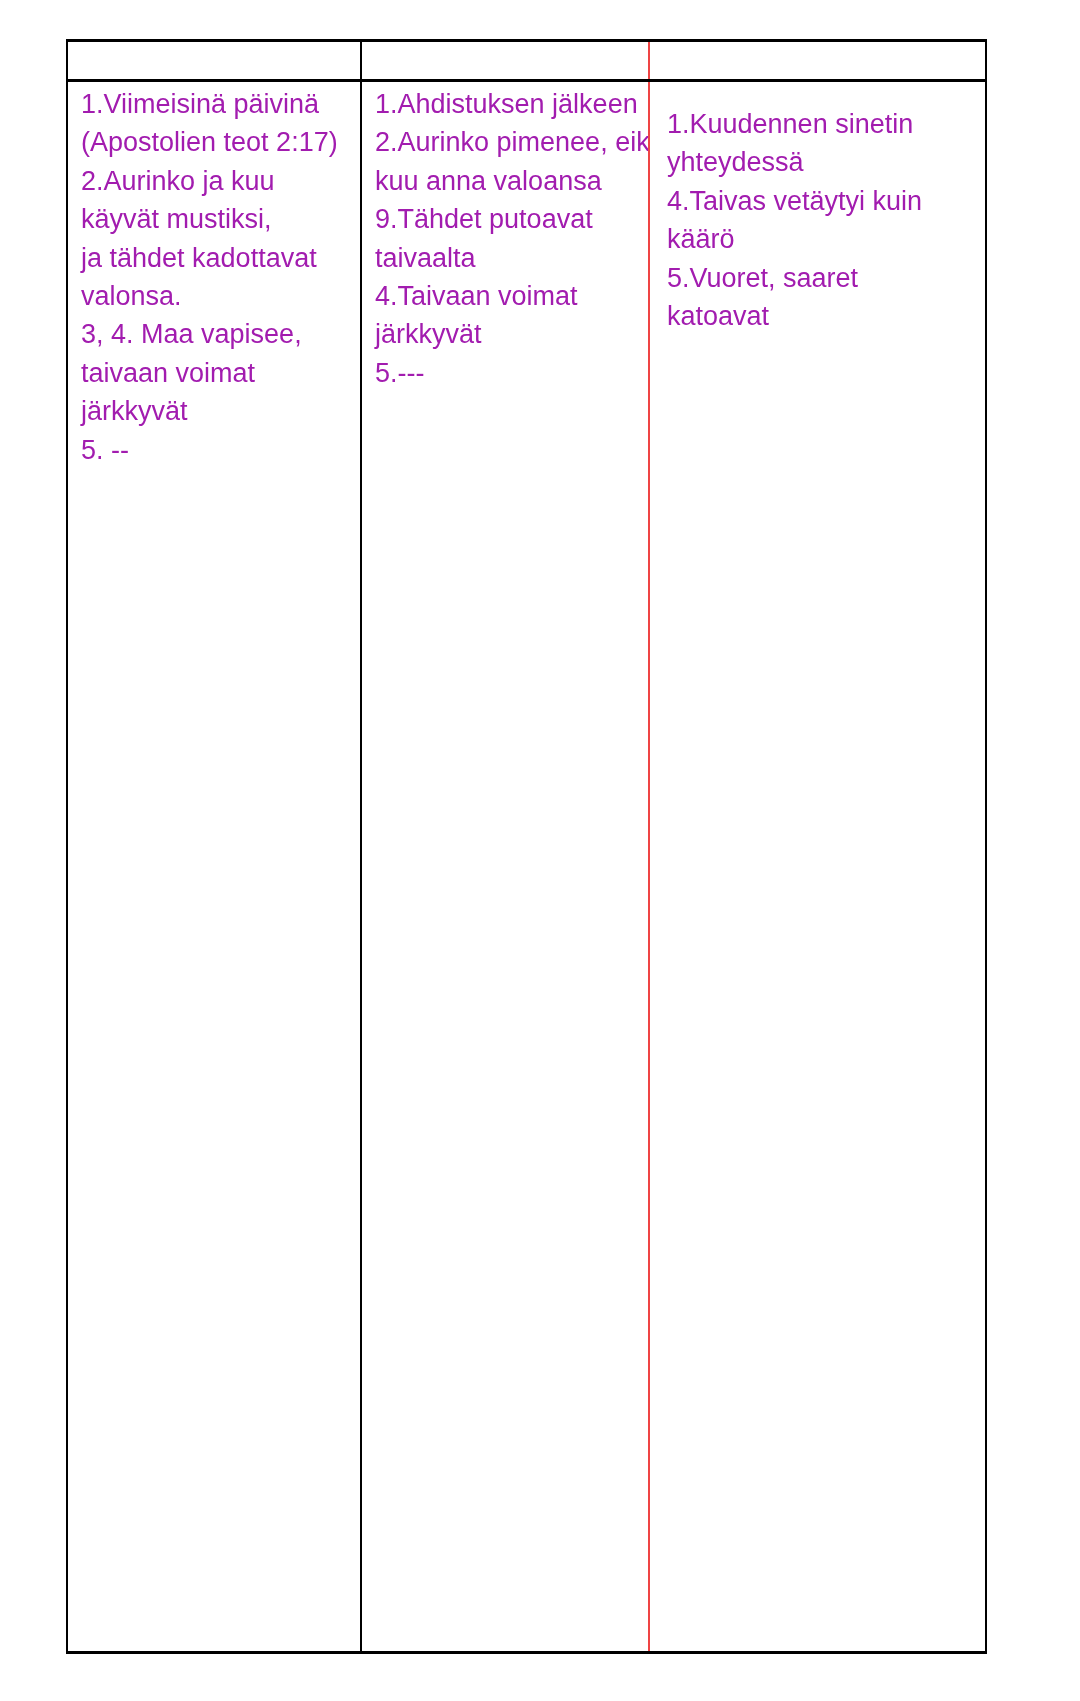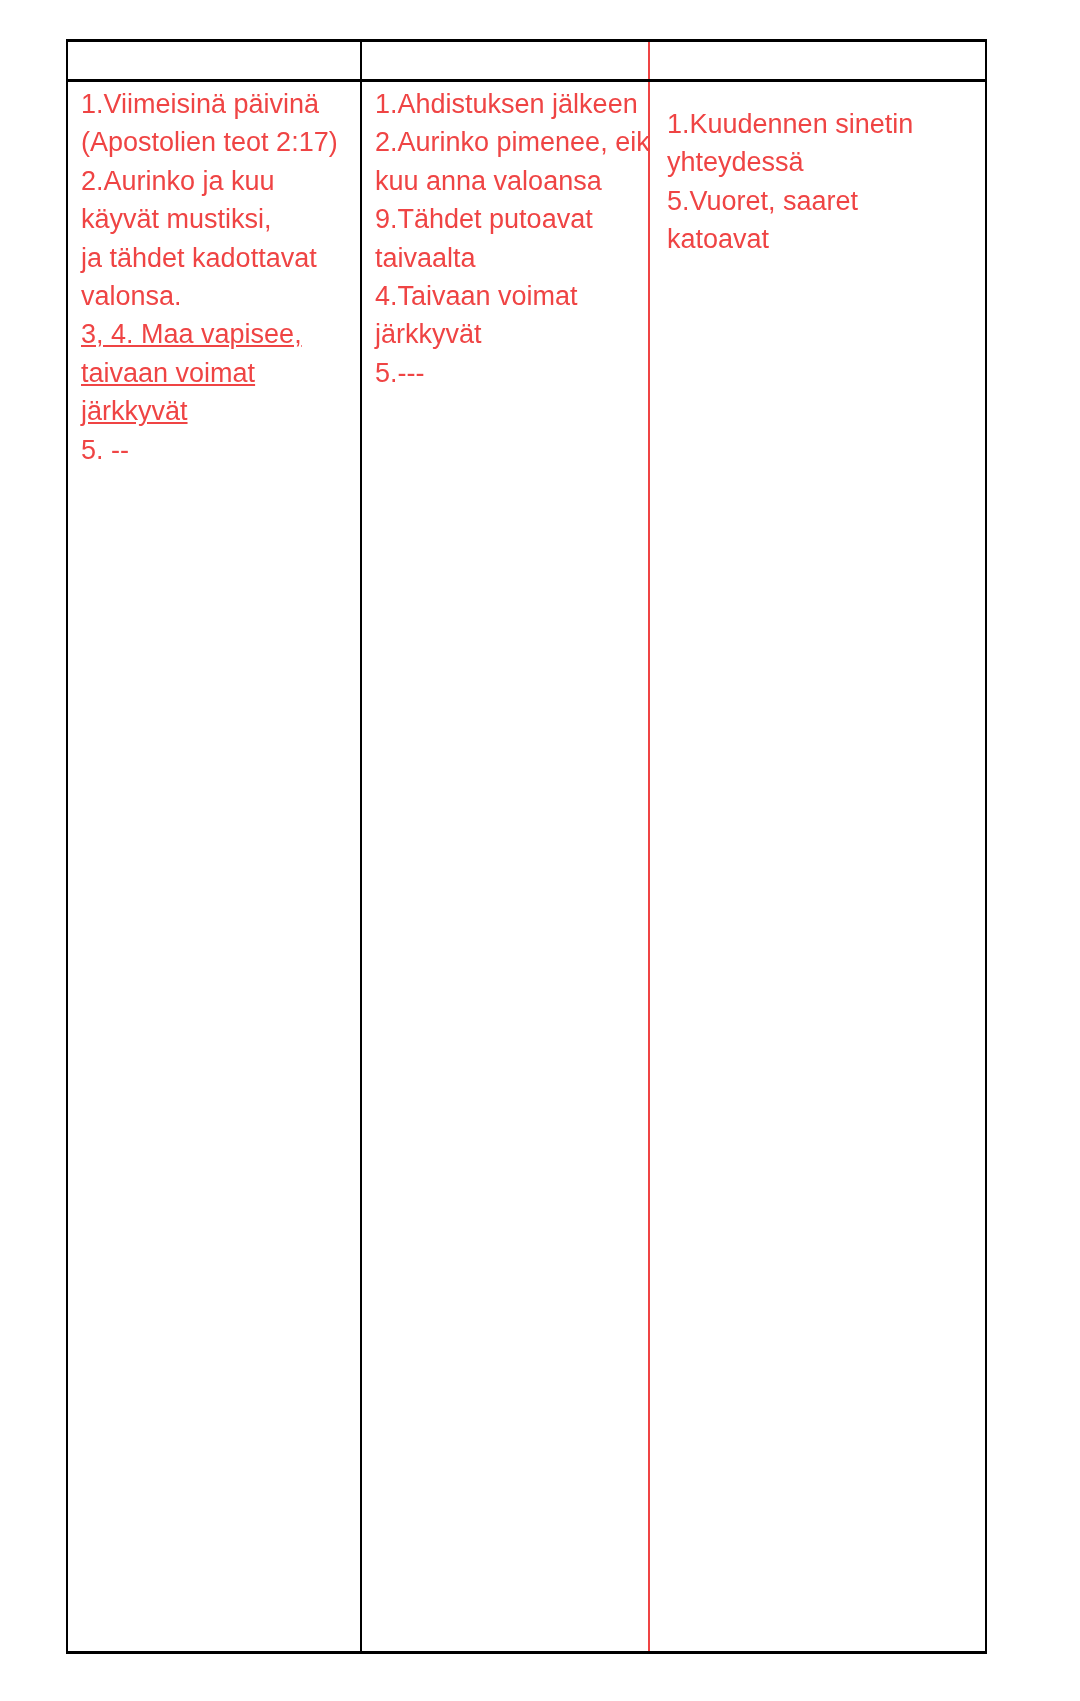--- a/index.html
+++ b/index.html
@@ -2,21 +2,21 @@
 <html><head>
 <meta charset="utf-8">
 <style>
   html, body { margin: 0; padding: 0; background: #ffffff; }
   .page {
     position: relative;
     width: 1080px;
     height: 1701px;
     background: #ffffff;
     font-family: "Liberation Sans", "DejaVu Sans", sans-serif;
-    color: #ef4444;
+    color: #a21caf;
     overflow: hidden;
   }
   .doc-table {
     position: absolute;
     left: 66px;
     top: 39px;
     width: 921px;
     height: 1615px;
     box-sizing: border-box;
     border-left: 2px solid #000;
@@ -52,21 +52,21 @@
   .body-cell p {
     margin: 0;
     font-size: 27px;
     line-height: 38.4px;
     white-space: pre;
   }
   
   .g3  { margin-top: 115.2px; }
   .g4  { margin-top: 153.6px; }
   .g5  { margin-top: 192px;   }
-  .g7  { margin-top: 268.8px; text-decoration: underline; }
+  .g7  { margin-top: 268.8px; }
   .g9  { margin-top: 345.6px; }
   .g10 { margin-top: 384px;   }
 </style>
 </head>
 <body>
 
 <div class="page">
   <div class="doc-table">
 
     <div class="row header-row">
@@ -103,19 +103,21 @@
         <p class="g9">9.Tähdet putoavat
 taivaalta</p>
         <p class="g4">4.Taivaan voimat
 järkkyvät</p>
         <p class="g5">5.---</p>
       </div>
 
       <div class="cell c3 body-cell">
         <p>1.Kuudennen sinetin
 yhteydessä</p>
+        <p class="g5">4.Taivas vetäytyi kuin
+käärö</p>
         <p class="g5">5.Vuoret, saaret
 katoavat</p>
       </div>
 
     </div>
   </div>
 </div>
 
 </body></html>

